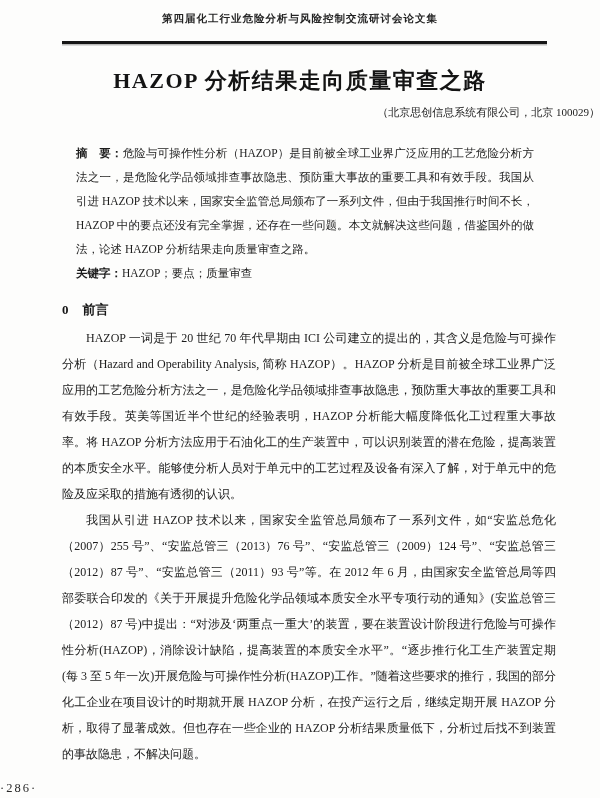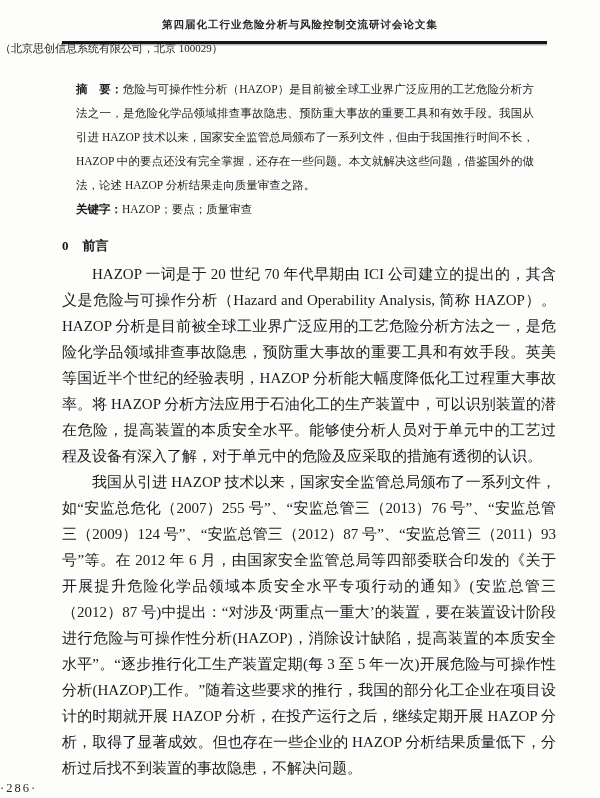--- a/index.html
+++ b/index.html
@@ -11,21 +11,21 @@
     position: relative;
     width: 600px;
     height: 798px;
     margin: 0 auto;
     background: #fdfdfc;
     overflow: hidden;
     color: #1c1c1c;
     font-family: "Liberation Serif", "DejaVu Serif", serif;
   }
   .running-header-text {
-    padding-top: 18px;
+    padding-top: 12px;
     text-align: center;
     font-size: 10.5px;
     font-weight: 600;
     letter-spacing: 1px;
     color: #242424;
   }
   .header-rule {
     position: absolute;
     left: 62px;
     top: 41px;
@@ -45,21 +45,21 @@
   .authors {
     margin-top: 17px;
     text-align: center;
     font-size: 13px;
     font-style: italic;
     letter-spacing: 3px;
     color: #222;
   }
   .affiliation {
     margin-top: 9px;
-    text-align: left;
+    text-align: right;
     font-size: 11px;
     color: #222;
   }
   .abstract {
     margin: 21px 66px 0 76px;
     font-size: 11.5px;
     line-height: 24px;
     text-align: justify;
   }
   .abstract-label, .keywords-label {
@@ -75,21 +75,21 @@
   }
   .section-heading {
     margin: 16px 58px 0 62px;
     font-size: 13px;
     font-weight: 700;
     color: #161616;
   }
   .section-number { margin-right: 14px; }
   .body-para {
     margin: 6px 44px 0 62px;
-    font-size: 15px;
+    font-size: 12px;
     line-height: 26px;
     text-align: justify;
     text-indent: 2em;
     color: #1a1a1a;
   }
   .body-para + .body-para { margin-top: 0; }
   .page-footer {
     position: absolute;
     top: 781px;
     left: 0;
@@ -103,20 +103,21 @@
 </head>
 <body>
 
 <div class="page">
 
   <div class="running-header">
     <div class="running-header-text">第四届化工行业危险分析与风险控制交流研讨会论文集</div>
     <div class="header-rule"></div>
   </div>
 
+  <h1 class="title">HAZOP 分析结果走向质量审查之路</h1>
 
 
   <div class="affiliation">（北京思创信息系统有限公司，北京 100029）</div>
 
   <div class="abstract">
     <span class="abstract-label">摘　要：</span><span class="abstract-text">危险与可操作性分析（HAZOP）是目前被全球工业界广泛应用的工艺危险分析方法之一，是危险化学品领域排查事故隐患、预防重大事故的重要工具和有效手段。我国从引进 HAZOP 技术以来，国家安全监管总局颁布了一系列文件，但由于我国推行时间不长，HAZOP 中的要点还没有完全掌握，还存在一些问题。本文就解决这些问题，借鉴国外的做法，论述 HAZOP 分析结果走向质量审查之路。</span>
   </div>
 
   <div class="keywords">
     <span class="keywords-label">关键字：</span><span class="keywords-text">HAZOP；要点；质量审查</span>

